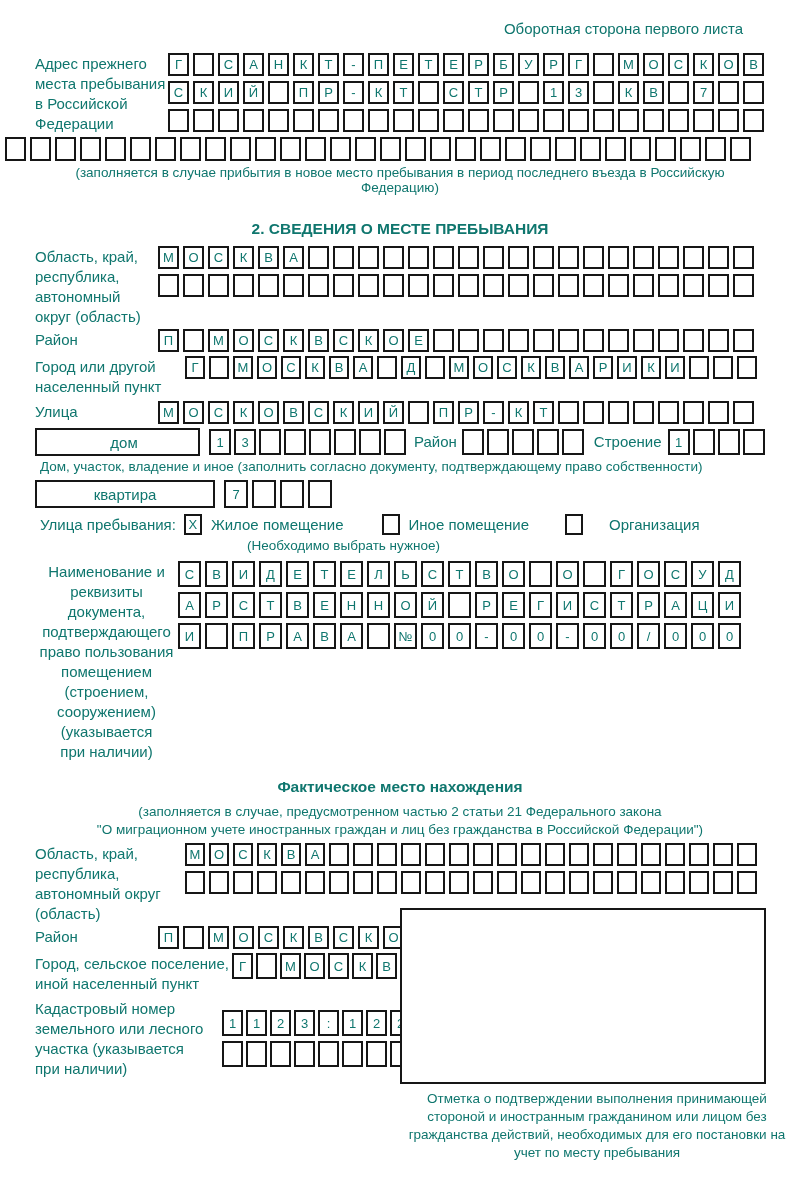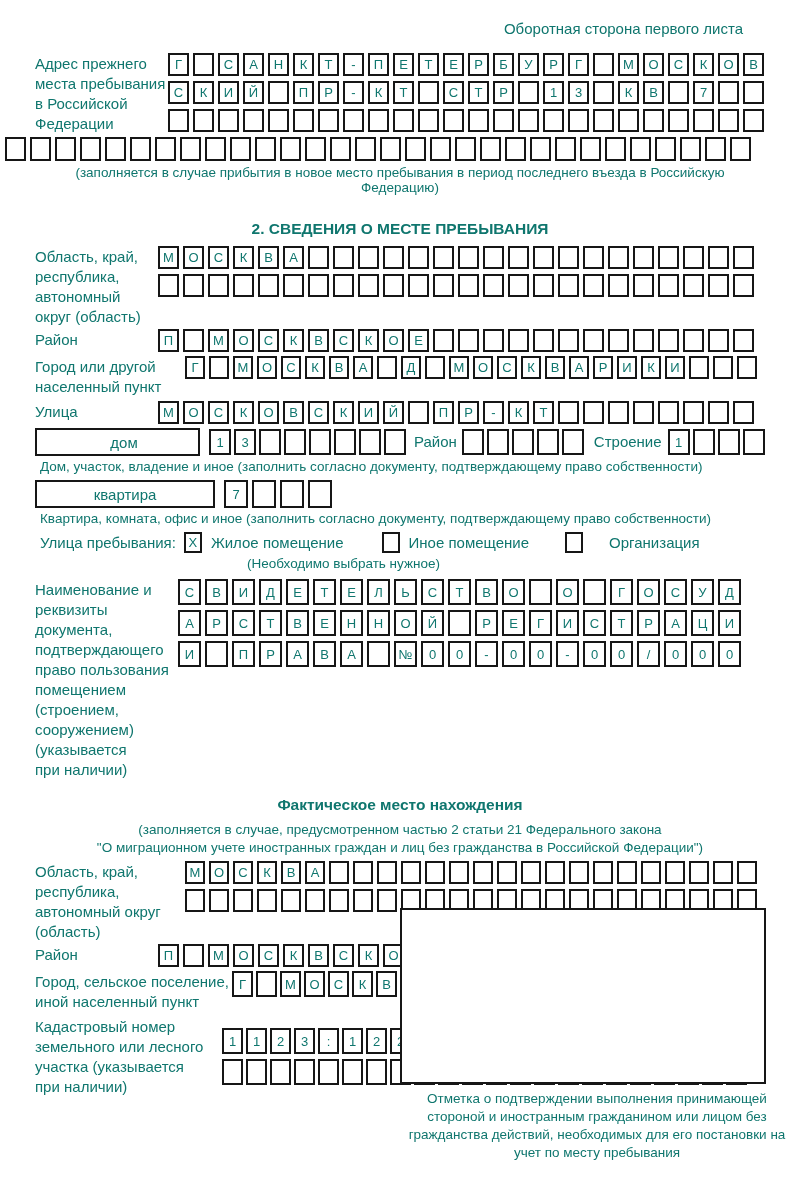--- a/index.html
+++ b/index.html
@@ -20,21 +20,21 @@
     padding-right:22px;
     margin-bottom:16px;
   }
   .frow{display:flex;align-items:flex-start;margin-bottom:2px;}
   .flabel{
     width:123px;flex:none;
     font-size:15px;line-height:20px;
     white-space:pre-line;
     padding-top:1px;
   }
-  .lw133{width:133px;} .lw150{width:150px;} .lw143{width:143px;}
+  .lw133{width:133px;} .lw150{width:150px;} .lw143{width:143px;text-align:center;}
   .lw197{width:197px;} .lw187{width:187px;}
   .rowstack{display:flex;flex-direction:column;gap:5px;}
   .cellrow{display:flex;gap:4px;}
   .cell{
     box-sizing:border-box;flex:none;
     border:2px solid #161616;background:#fff;
     display:flex;align-items:center;justify-content:center;
     font-size:13px;line-height:1;
   }
   .c24 .cell{width:21px;height:23px;}
@@ -397,21 +397,20 @@
 
   <div class="houserow">
     <div class="typebox aptbox">квартира</div>
     <div class="cellrow capt">
         <div class="cell">7</div>
         <div class="cell"></div>
         <div class="cell"></div>
         <div class="cell"></div>
       </div>
   </div>
-  <div class="smallnote">Квартира, комната, офис и иное (заполнить согласно документу, подтверждающему право собственности)</div>
 
   <div class="stayrow">
     <span>Улица пребывания:</span>
     <span class="checkbox" style="margin-left:8px">X</span>
     <span style="margin-left:9px">Жилое помещение</span>
     <span class="checkbox" style="margin-left:38px"></span>
     <span style="margin-left:9px">Иное помещение</span>
     <span class="checkbox" style="margin-left:36px"></span>
     <span style="margin-left:26px">Организация</span>
   </div>

